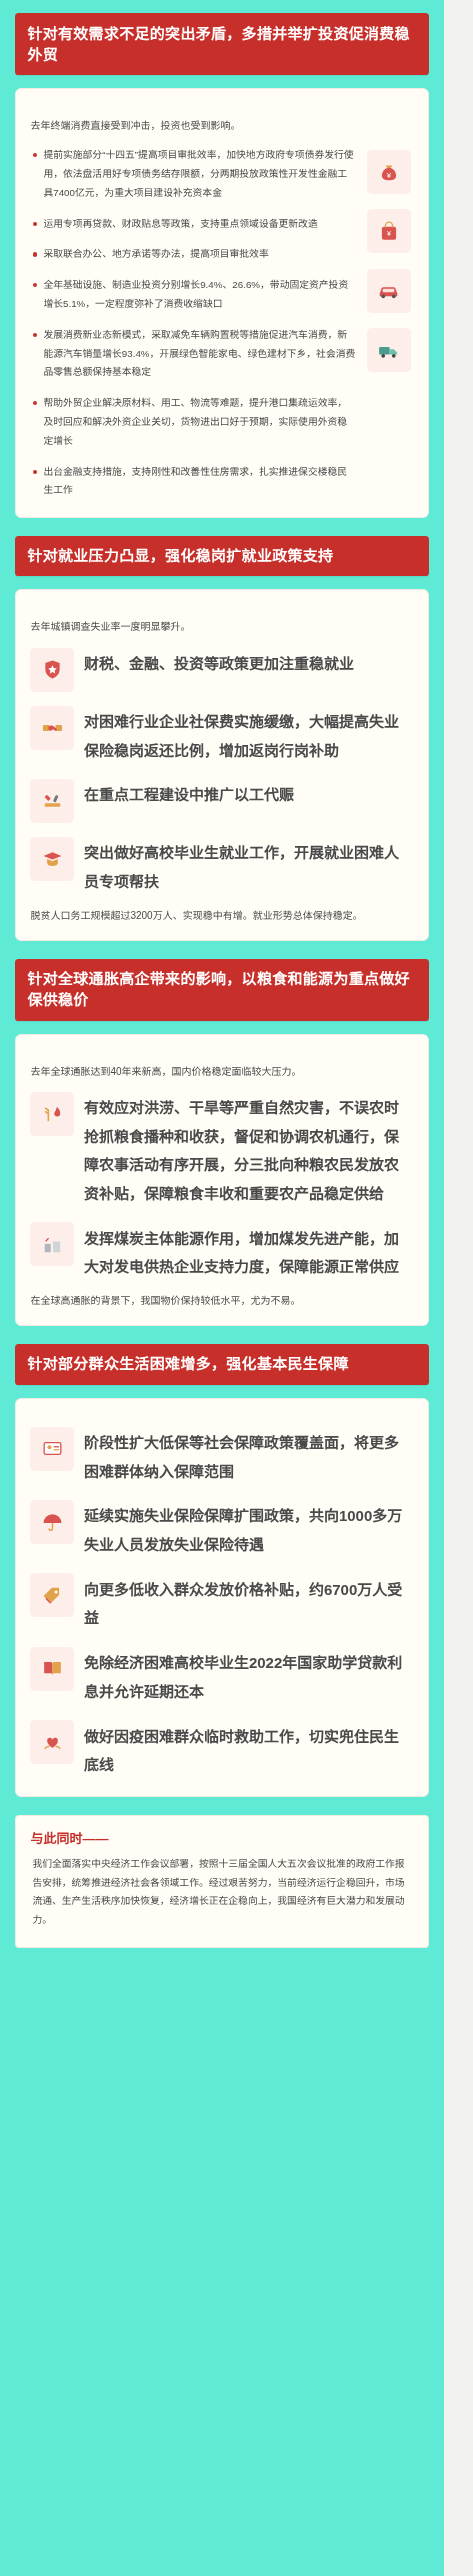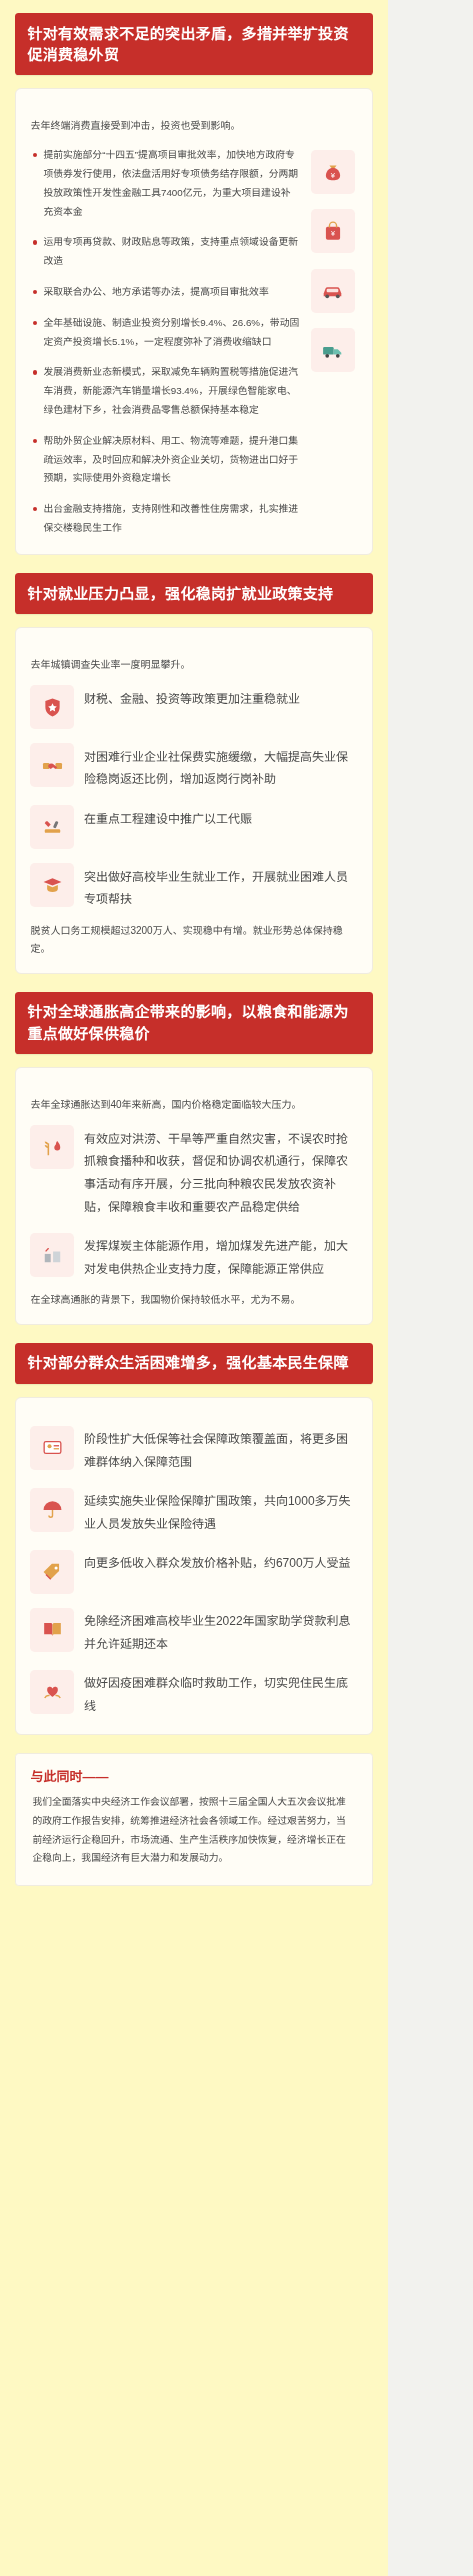--- a/index.html
+++ b/index.html
@@ -4,23 +4,23 @@
 <style>
   * { box-sizing: border-box; }
   html, body { margin:0; padding:0; }
   body {
     width: 474px;
     background: #f2f2ee;
     font-family: "Liberation Sans", "DejaVu Sans", sans-serif;
     color: #333;
   }
   .page {
-    width: 388px;
+    width: 444px;
     min-height: 2576px;
-    background: #fef9c3;
+    background: #5eead4;
     padding: 13px 15.4px 18px 15.4px;
   }
 
   
   .section { margin-bottom: 18px; }
 
   .sec-head {
     background: #c62f2a;
     border-radius: 3.6px;
     padding: 9.5px 12px 10px 12px;
@@ -85,24 +85,25 @@
     width: 44px; height: 44px;
     margin-right: 9.5px;
     border-radius: 4.7px;
     background: #fdeeea;
     display: flex;
     align-items: center;
     justify-content: center;
   }
   .icon-row .txt {
     flex: 1 1 auto;
-    font-size: 12px;
+    font-size: 15px;
     line-height: 1.9;
     color: #4a4a4a;
     padding-top: 2.4px;
+    font-weight: bold;
   }
 
   .with-side {
     display: flex;
     align-items: flex-start;
     gap: 8.3px;
   }
   .with-side ul.dots { flex: 1 1 auto; }
   .with-side .icon-col {
     flex: 0 0 50px;

